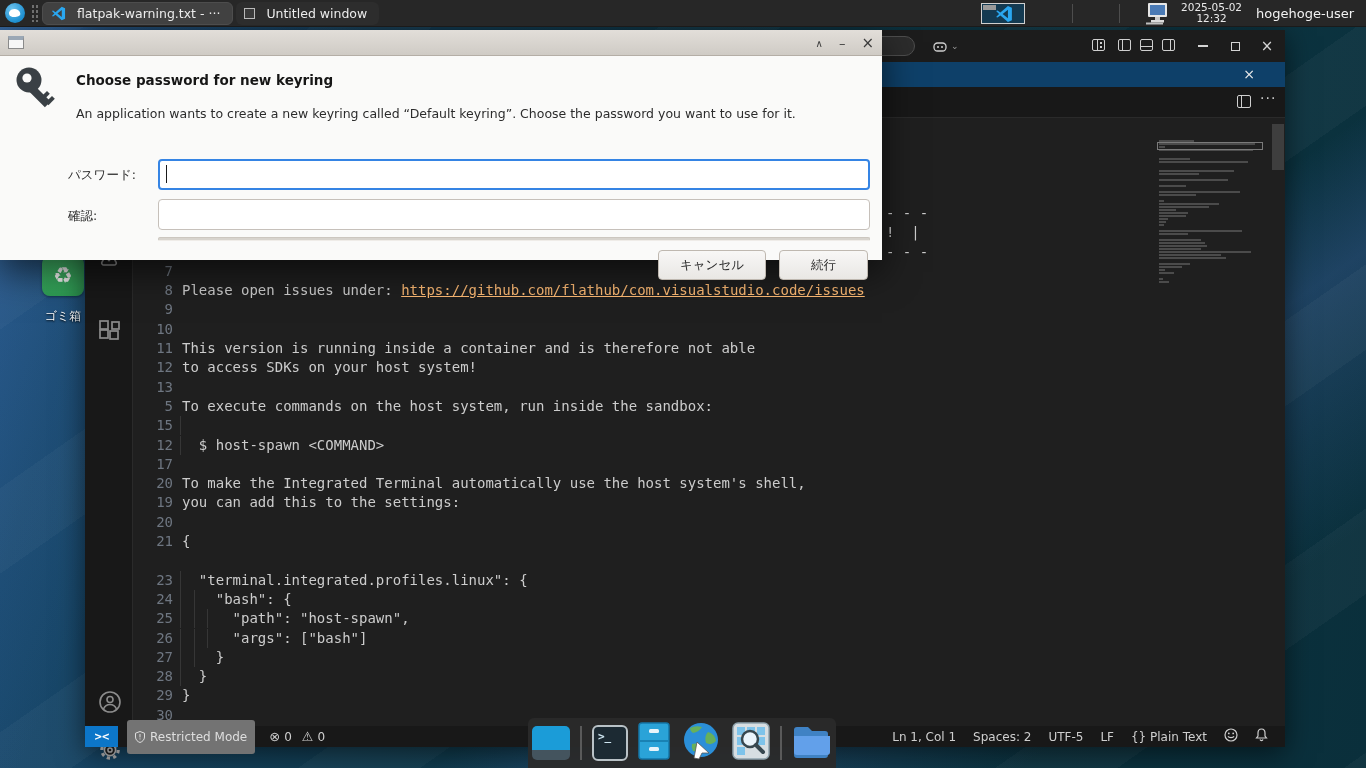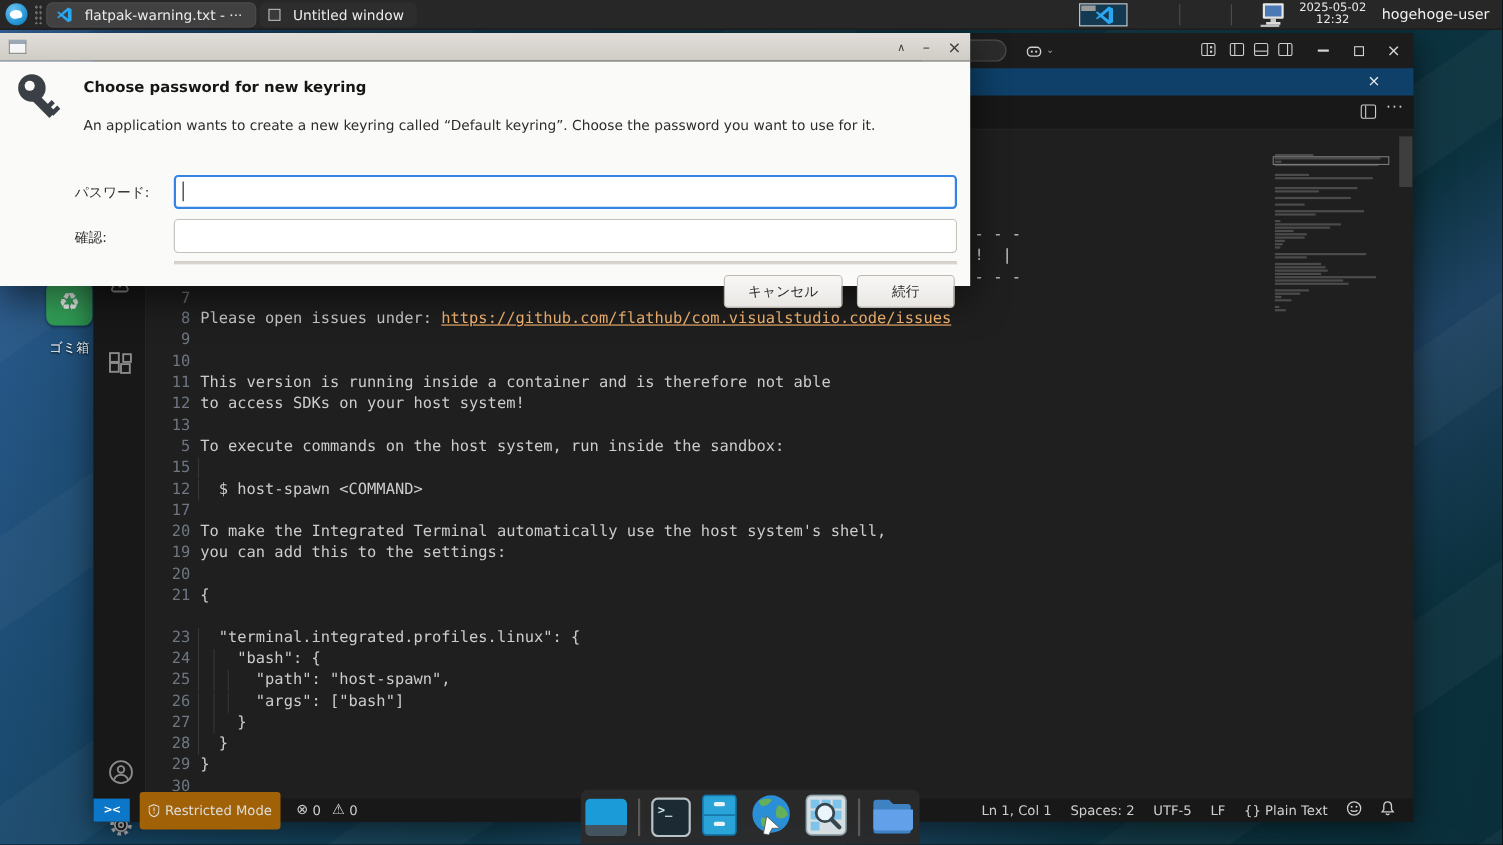--- a/index.html
+++ b/index.html
@@ -60,21 +60,21 @@
   .ed-line .code{position:absolute;left:49px;top:0;color:#cccccc;}
   .ed-line .code a{color:#fdba74;text-decoration:underline;}
   .guide{position:absolute;top:0;width:1px;height:19.3px;background:#363636;}
   .frag{position:absolute;color:#cccccc;font-family:"DejaVu Sans Mono",monospace;font-size:14px;height:19.3px;line-height:19.3px;white-space:pre;}
   .vs-minimap{position:absolute;left:1072px;top:110px;width:110px;height:290px;}
   .mm-row{position:absolute;left:2px;height:2px;background:rgba(190,190,190,.28);}
   .mm-box{position:absolute;left:0;width:106px;border:1px solid #7a7a7a;}
   .vs-scroll{position:absolute;left:1187px;top:94px;width:12px;height:46px;background:rgba(120,120,120,.35);}
   .vs-status{position:absolute;left:0;bottom:0;width:100%;height:21px;background:#181818;display:flex;align-items:center;font-size:12px;color:#cfcfcf;}
   .remote{width:33px;height:21px;background:#0c76c9;color:#fff;display:flex;align-items:center;justify-content:center;font-size:10px;letter-spacing:-1px;font-weight:bold;flex:none;}
-  .trust-chip{display:flex;align-items:center;gap:5px;background:#a16207;color:#dedede;border-radius:3px;height:34px;padding:0 8px;margin-left:9px;}
+  .trust-chip{display:flex;align-items:center;gap:5px;background:#737373;color:#dedede;border-radius:3px;height:34px;padding:0 8px;margin-left:9px;}
   .probs{margin-left:14px;display:flex;align-items:center;gap:4px;}
   .status-right{margin-left:auto;display:flex;align-items:center;gap:17px;padding-right:17px;}
 
   
   #dialog{left:0;top:30px;width:882px;z-index:50;box-shadow:0 12px 34px rgba(0,0,0,.6);font-size:12.5px;color:#2e2e2e;}
   .dlg-titlebar{height:26px;background:linear-gradient(180deg,#e2ded9,#cfcbc5);border-bottom:1px solid #b4aea6;position:relative;display:flex;align-items:center;}
   .dlg-win-ico{width:16px;height:13px;border:1px solid #8a8a8a;background:#f6f6f6;border-top:4px solid #9aa7b5;margin-left:8px;}
   .dlg-tb-btns{position:absolute;right:8px;top:0;height:26px;display:flex;align-items:center;gap:16px;color:#3b3b3b;font-size:13px;}
   .dlg-body{background:#fafaf9;padding:0;position:relative;height:204px;}
   .dlg-key{position:absolute;left:14px;top:10px;}

